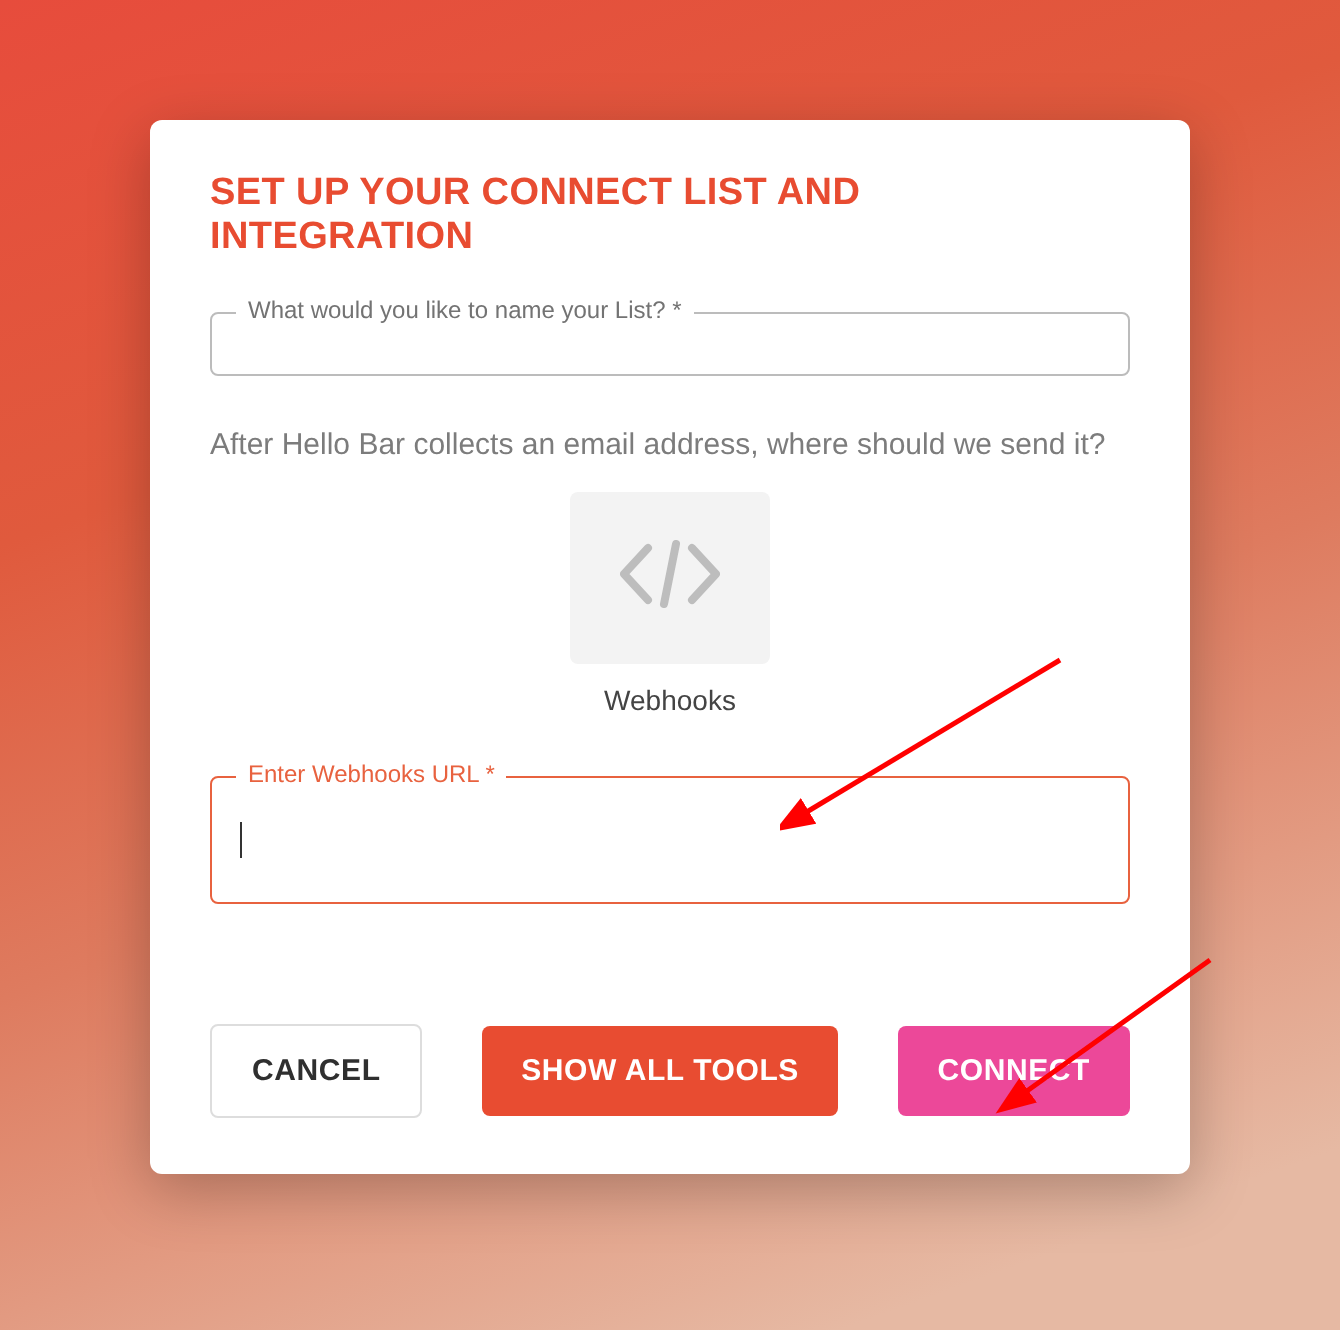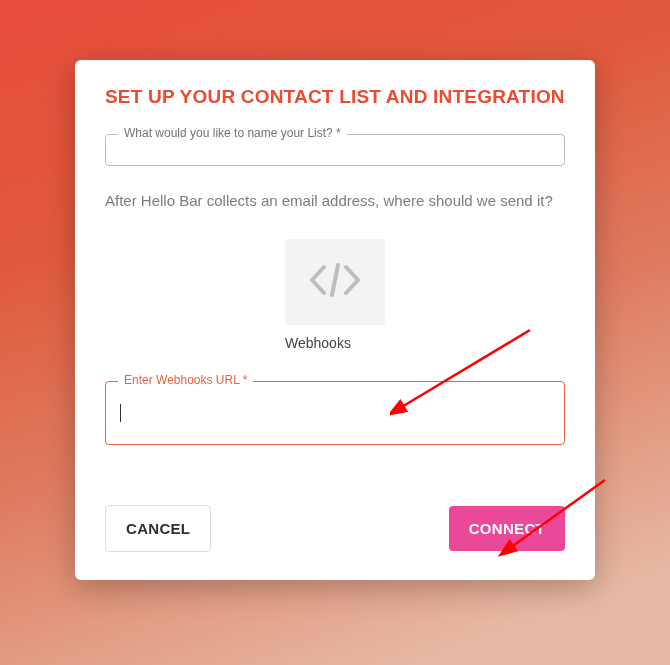--- a/index.html
+++ b/index.html
@@ -52,25 +52,26 @@
       font-size: 12px;
       color: #737373;
     }
     .field.active {
       border: 1px solid #e8623f;
     }
     .field.active .label { color: #e8623f; }
     .subtext {
       color: #7c7c7c;
       font-size: 15px;
-      margin-bottom: 30px;
+      margin-bottom: 15px;
     }
     .tool {
       width: 100px;
       margin: 0 auto 30px auto;
+      text-align: center;
     }
     .tool-box {
       width: 100px;
       height: 86px;
       background: #f3f3f3;
       border-radius: 4px;
       display: flex;
       align-items: center;
       justify-content: center;
       margin-bottom: 10px;
@@ -103,21 +104,21 @@
     .btn-cancel { background: #fff; border: 1px solid #ddd; color: #2f2f2f; }
     .btn-show   { background: #e84c31; color: #fff; }
     .btn-connect{ background: #ec4899; color: #fff; }
     .arrow { position: absolute; pointer-events: none; }
     .arrow svg { display: block; }
   </style>
 </head>
 <body>
 
 <div class="card">
-  <div class="title">SET UP YOUR CONTACT LIST AND INTEGRATION</div>
+  <div class="title">SET UP YOUR CONNECT LIST AND INTEGRATION</div>
 
   <div class="field">
     <span class="label">What would you like to name your List? *</span>
   </div>
 
   <div class="subtext">After Hello Bar collects an email address, where should we send it?</div>
 
   <div class="tool">
     <div class="tool-box">
       <span>
@@ -134,20 +135,21 @@
   <div class="field active url">
     <span class="label">Enter Webhooks URL *</span>
     <div style="display:flex;align-items:center;">
       <div class="cursor"></div>
       <input type="text" style="flex: 1 1 0%;" value="">
     </div>
   </div>
 
   <div class="actions">
     <button class="btn btn-cancel">CANCEL</button>
+    <button class="btn btn-show">SHOW ALL TOOLS</button>
     <button class="btn btn-connect">CONNECT</button>
   </div>
 
   <div class="arrow" style="top:260px; left:315px;">
     <svg width="150" height="100">
       <defs>
           <marker id="ah1" markerWidth="10" markerHeight="10" refX="2" refY="3" orient="auto">
             <path d="M0,0 L0,6 L8,3 z" fill="#ff0000"></path>
           </marker>
         </defs>

